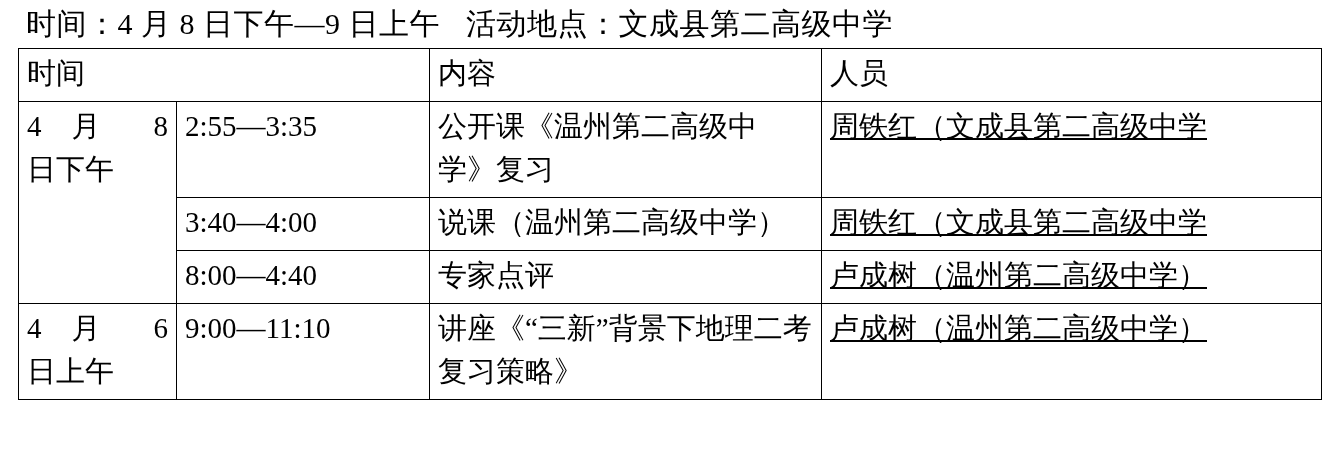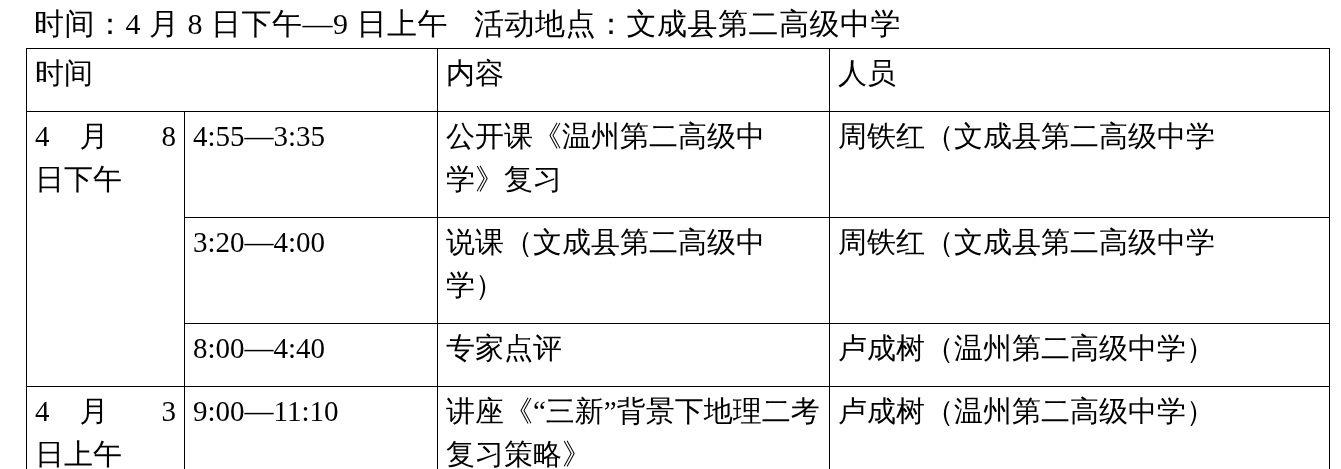--- a/index.html
+++ b/index.html
@@ -13,21 +13,20 @@
     font-family: "Liberation Serif", "DejaVu Serif", serif;
     color: #000000;
     overflow: hidden;
   }
   .page {
     position: relative;
     width: 1219px;
     height: 469px;
     box-sizing: border-box;
     padding: 0 18px;
-    margin-left: 8px;
   }
   .headline {
     font-size: 30px;
     line-height: 44px;
     padding-top: 2px;
     padding-left: 8px;
     white-space: nowrap;
     letter-spacing: 0.5px;
   }
   .headline .gap {
@@ -38,21 +37,21 @@
     border-collapse: collapse;
     width: 1303px;
     table-layout: fixed;
     margin-top: 2px;
   }
   table.schedule td, table.schedule th {
     border: 1.6px solid #000000;
     vertical-align: top;
     font-size: 29px;
     line-height: 43px;
-    padding: 3px 8px 16px 8px;
+    padding: 3px 8px 6px 8px;
     font-weight: normal;
     text-align: left;
   }
   col.c-day    { width: 158px; }
   col.c-time   { width: 253px; }
   col.c-content{ width: 392px; }
   col.c-people { width: 500px; }
 
   .hdr-time { padding-left: 14px; }
   .day-cell {
@@ -68,20 +67,21 @@
     text-align-last: justify;
   }
   .day-cell .line.left {
     text-align-last: left;
   }
   .content-cell, .people-cell, .time-cell {
     white-space: normal;
   }
   .people-cell {
     letter-spacing: 0px;
+    text-decoration: underline;
   }
 </style>
 </head>
 <body>
 
 <div class="page">
 
   <div class="headline">
     <span>时间：4 月 8 日下午—9 日上午</span><span class="gap"></span><span>活动地点：文成县第二高级中学</span>
   </div>
@@ -99,37 +99,37 @@
         <th>内容</th>
         <th>人员</th>
       </tr>
     </thead>
     <tbody>
       <tr>
         <td class="day-cell" rowspan="3">
           <span class="line">4 月 8</span>
           <span class="line left">日下午</span>
         </td>
-        <td class="time-cell">4:55—3:35</td>
+        <td class="time-cell">2:55—3:35</td>
         <td class="content-cell">公开课《温州第二高级中学》复习</td>
         <td class="people-cell">周铁红（文成县第二高级中学</td>
       </tr>
       <tr>
-        <td class="time-cell">3:20—4:00</td>
-        <td class="content-cell">说课（文成县第二高级中学）</td>
+        <td class="time-cell">3:40—4:00</td>
+        <td class="content-cell">说课（温州第二高级中学）</td>
         <td class="people-cell">周铁红（文成县第二高级中学</td>
       </tr>
       <tr>
         <td class="time-cell">8:00—4:40</td>
         <td class="content-cell">专家点评</td>
         <td class="people-cell">卢成树（温州第二高级中学）</td>
       </tr>
       <tr>
         <td class="day-cell">
-          <span class="line">4 月 3</span>
+          <span class="line">4 月 6</span>
           <span class="line left">日上午</span>
         </td>
         <td class="time-cell">9:00—11:10</td>
         <td class="content-cell">讲座《“三新”背景下地理二考复习策略》</td>
         <td class="people-cell">卢成树（温州第二高级中学）</td>
       </tr>
     </tbody>
   </table>
 
 </div>

